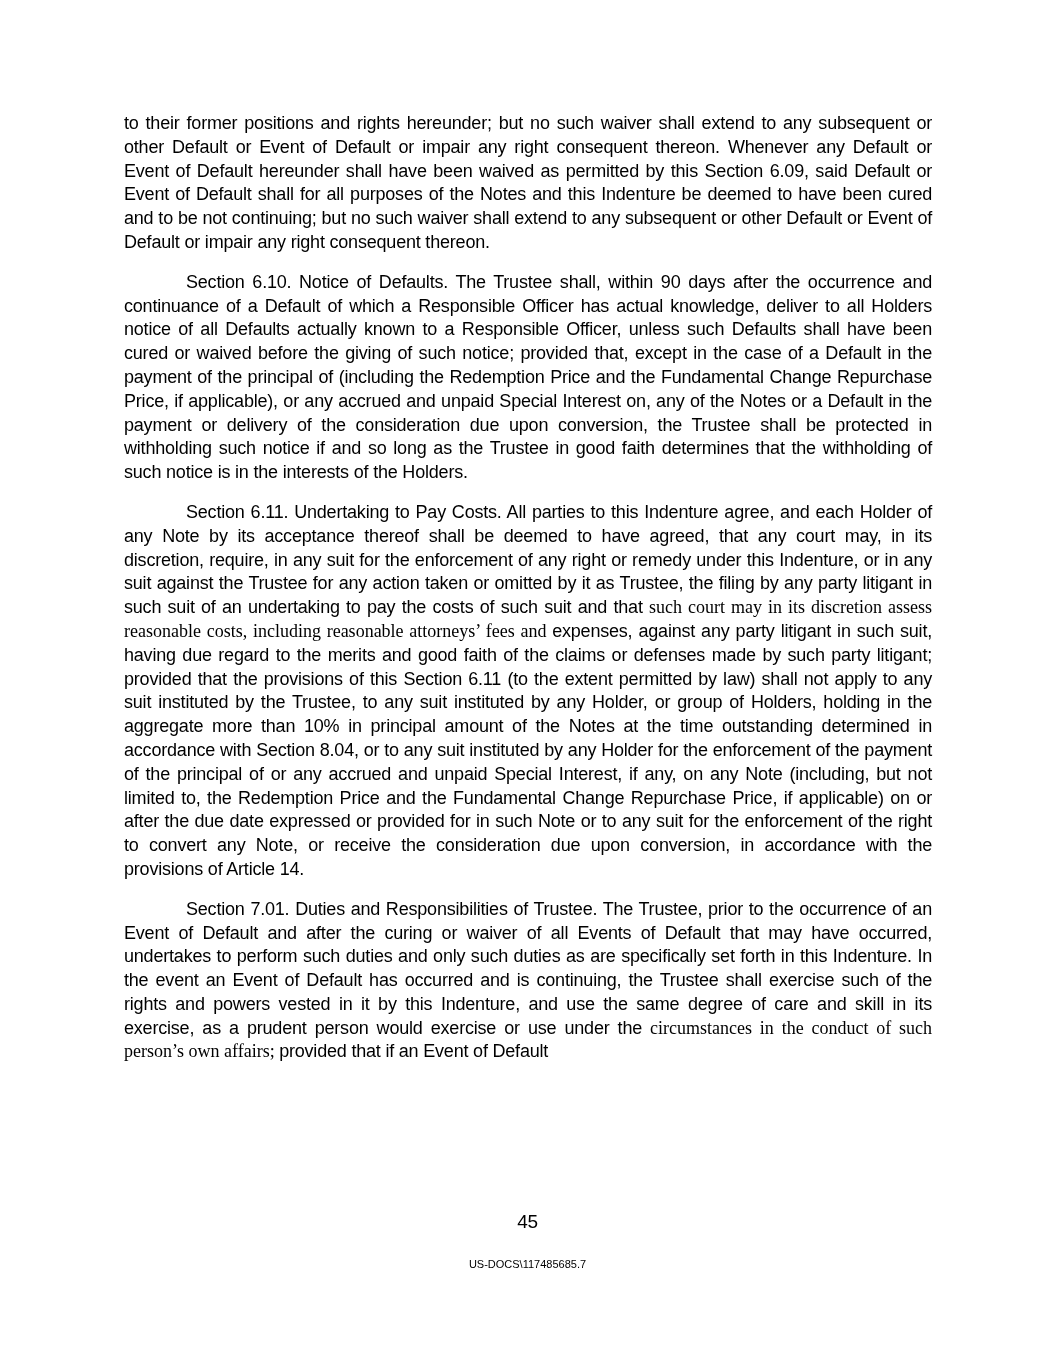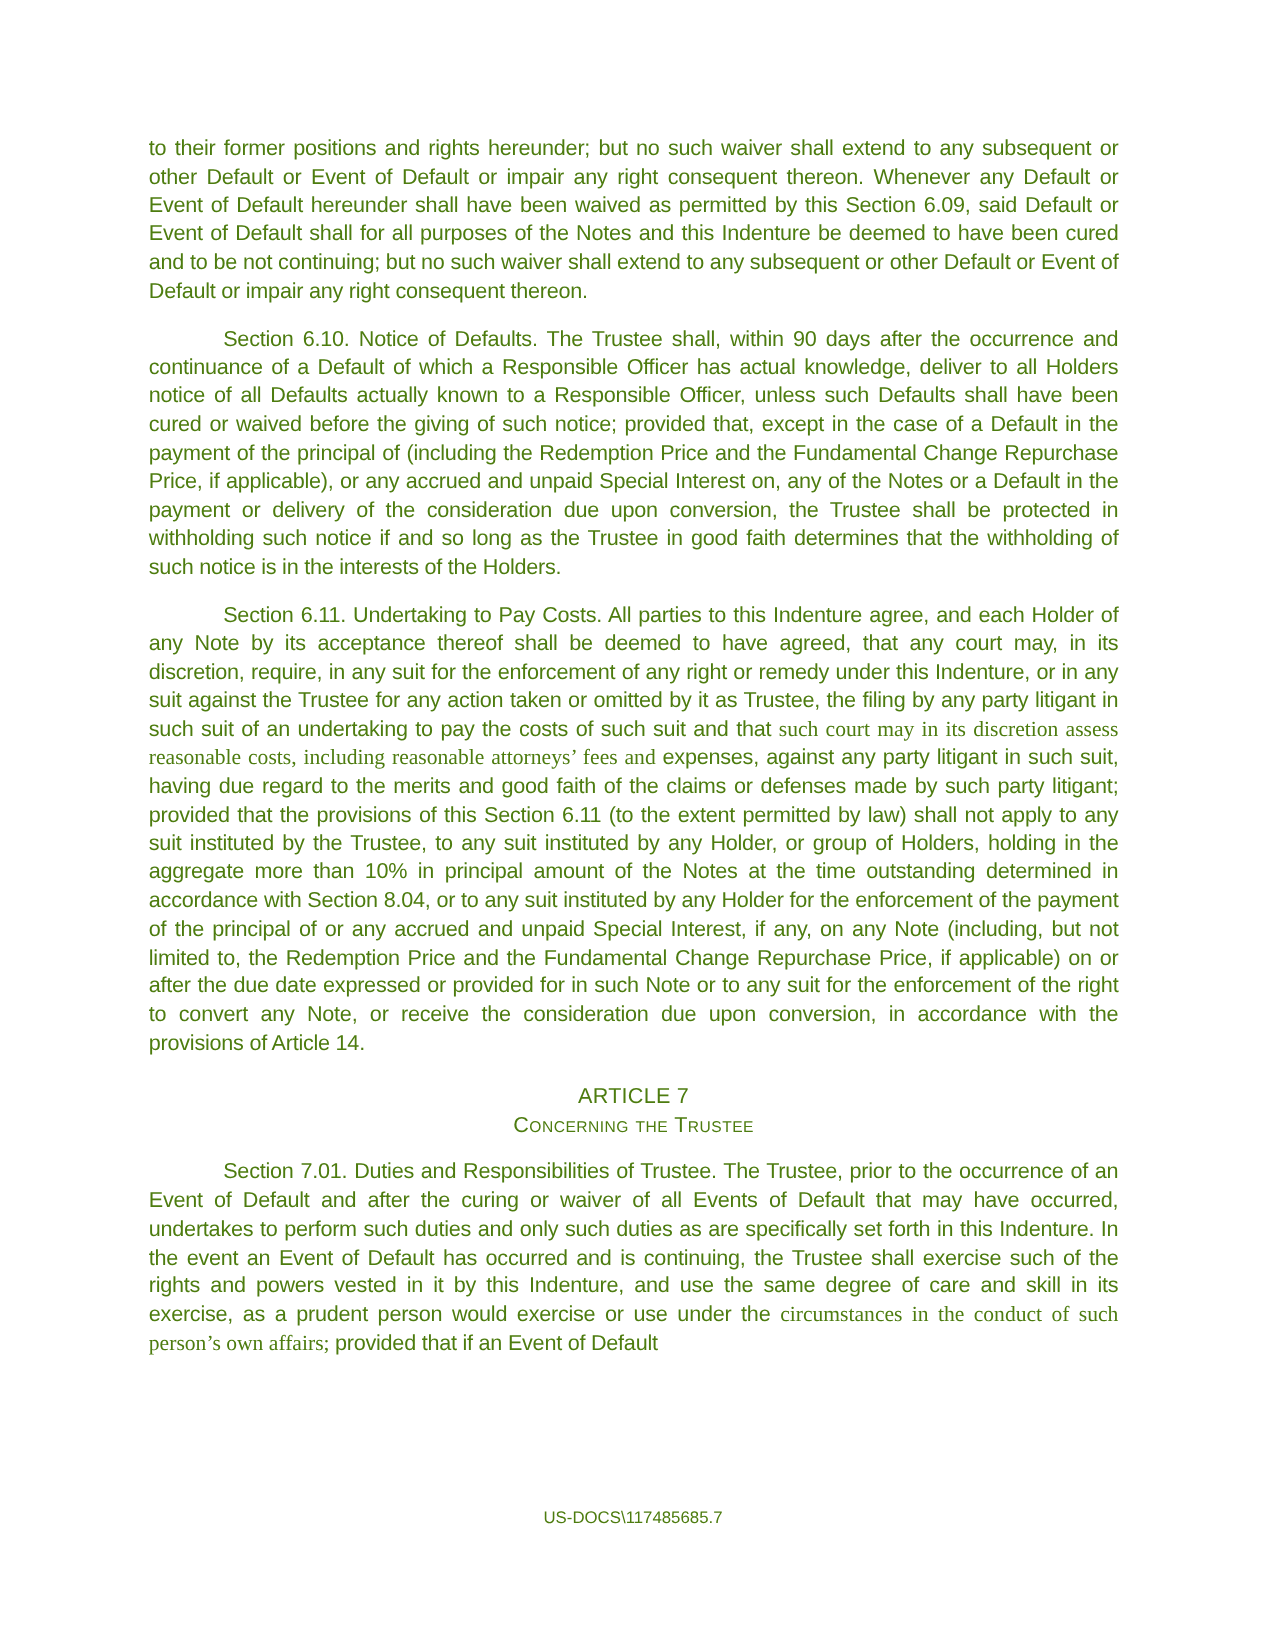--- a/index.html
+++ b/index.html
@@ -6,21 +6,21 @@
     margin: 0;
     padding: 0;
     background: #e8e8e8;
   }
   .page {
     position: relative;
     width: 1055px;
     height: 1365px;
     margin: 0 auto;
     background: #ffffff;
-    color: #4d7c0f;
+    color: #000000;
     overflow: hidden;
     font-family: "Liberation Sans", sans-serif;
     font-size: 18px;
     line-height: 23.8px;
     letter-spacing: -0.2px;
   }
   .text-block {
     position: absolute;
     top: 112px;
     left: 124px;
@@ -61,42 +61,39 @@
     width: 100%;
     text-align: center;
     font-size: 19px;
   }
   .doc-footer {
     position: absolute;
     top: 1253px;
     left: 0;
     width: 100%;
     text-align: center;
-    font-size: 14px;
+    font-size: 11px;
     letter-spacing: 0;
   }
 </style>
 </head>
 <body>
 
 <div class="page">
 
   <div class="text-block">
 
     <p class="para"><span class="r-sans">to their former positions and rights hereunder; but no such waiver shall extend to any subsequent or other Default or Event of Default or impair any right consequent thereon.  Whenever any Default or Event of Default hereunder shall have been waived as permitted by this Section 6.09, said Default or Event of Default shall for all purposes of the Notes and this Indenture be deemed to have been cured and to be not continuing; but no such waiver shall extend to any subsequent or other Default or Event of Default or impair any right consequent thereon.</span></p>
 
     <p class="para indent"><span class="r-sans">Section 6.10.  Notice of Defaults.  The Trustee shall, within 90 days after the occurrence and continuance of a Default of which a Responsible Officer has actual knowledge, deliver to all Holders notice of all Defaults actually known to a Responsible Officer, unless such Defaults shall have been cured or waived before the giving of such notice; provided that, except in the case of a Default in the payment of the principal of (including the Redemption Price and the Fundamental Change Repurchase Price, if applicable), or any accrued and unpaid Special Interest on, any of the Notes or a Default in the payment or delivery of the consideration due upon conversion, the Trustee shall be protected in withholding such notice if and so long as the Trustee in good faith determines that the withholding of such notice is in the interests of the Holders.</span></p>
 
     <p class="para indent"><span class="r-sans">Section 6.11.  Undertaking to Pay Costs.  All parties to this Indenture agree, and each Holder of any Note by its acceptance thereof shall be deemed to have agreed, that any court may, in its discretion, require, in any suit for the enforcement of any right or remedy under this Indenture, or in any suit against the Trustee for any action taken or omitted by it as Trustee, the filing by any party litigant in such suit of an undertaking to pay the costs of such suit and that </span><span class="r-serif">such court may in its discretion assess reasonable costs, including reasonable attorneys’ fees and </span><span class="r-sans">expenses, against any party litigant in such suit, having due regard to the merits and good faith of the claims or defenses made by such party litigant; provided that the provisions of this Section 6.11 (to the extent permitted by law) shall not apply to any suit instituted by the Trustee, to any suit instituted by any Holder, or group of Holders, holding in the aggregate more than 10% in principal amount of the Notes at the time outstanding determined in accordance with Section 8.04, or to any suit instituted by any Holder for the enforcement of the payment of the principal of or any accrued and unpaid Special Interest, if any, on any Note (including, but not limited to, the Redemption Price and the Fundamental Change Repurchase Price, if applicable) on or after the due date expressed or provided for in such Note or to any suit for the enforcement of the right to convert any Note, or receive the consideration due upon conversion, in accordance with the provisions of Article 14.</span></p>
 
-    <div class="article-heading">
-      <span class="article-title">ARTICLE 7</span>
-      <span class="article-subtitle">Concerning the Trustee</span>
-    </div>
 
     <p class="para indent"><span class="r-sans">Section 7.01.  Duties and Responsibilities of Trustee.  The Trustee, prior to the occurrence of an Event of Default and after the curing or waiver of all Events of Default that may have occurred, undertakes to perform such duties and only such duties as are specifically set forth in this Indenture.  In the event an Event of Default has occurred and is continuing, the Trustee shall exercise such of the rights and powers vested in it by this Indenture, and use the same degree of care and skill in its exercise, as a prudent person would exercise or use under the </span><span class="r-serif">circumstances in the conduct of such person’s own affairs; </span><span class="r-sans">provided that if an Event of Default</span></p>
 
   </div>
 
+  <div class="page-number">45</div>
 
   <div class="doc-footer">US-DOCS\117485685.7</div>
 
 </div>
 
 </body></html>

